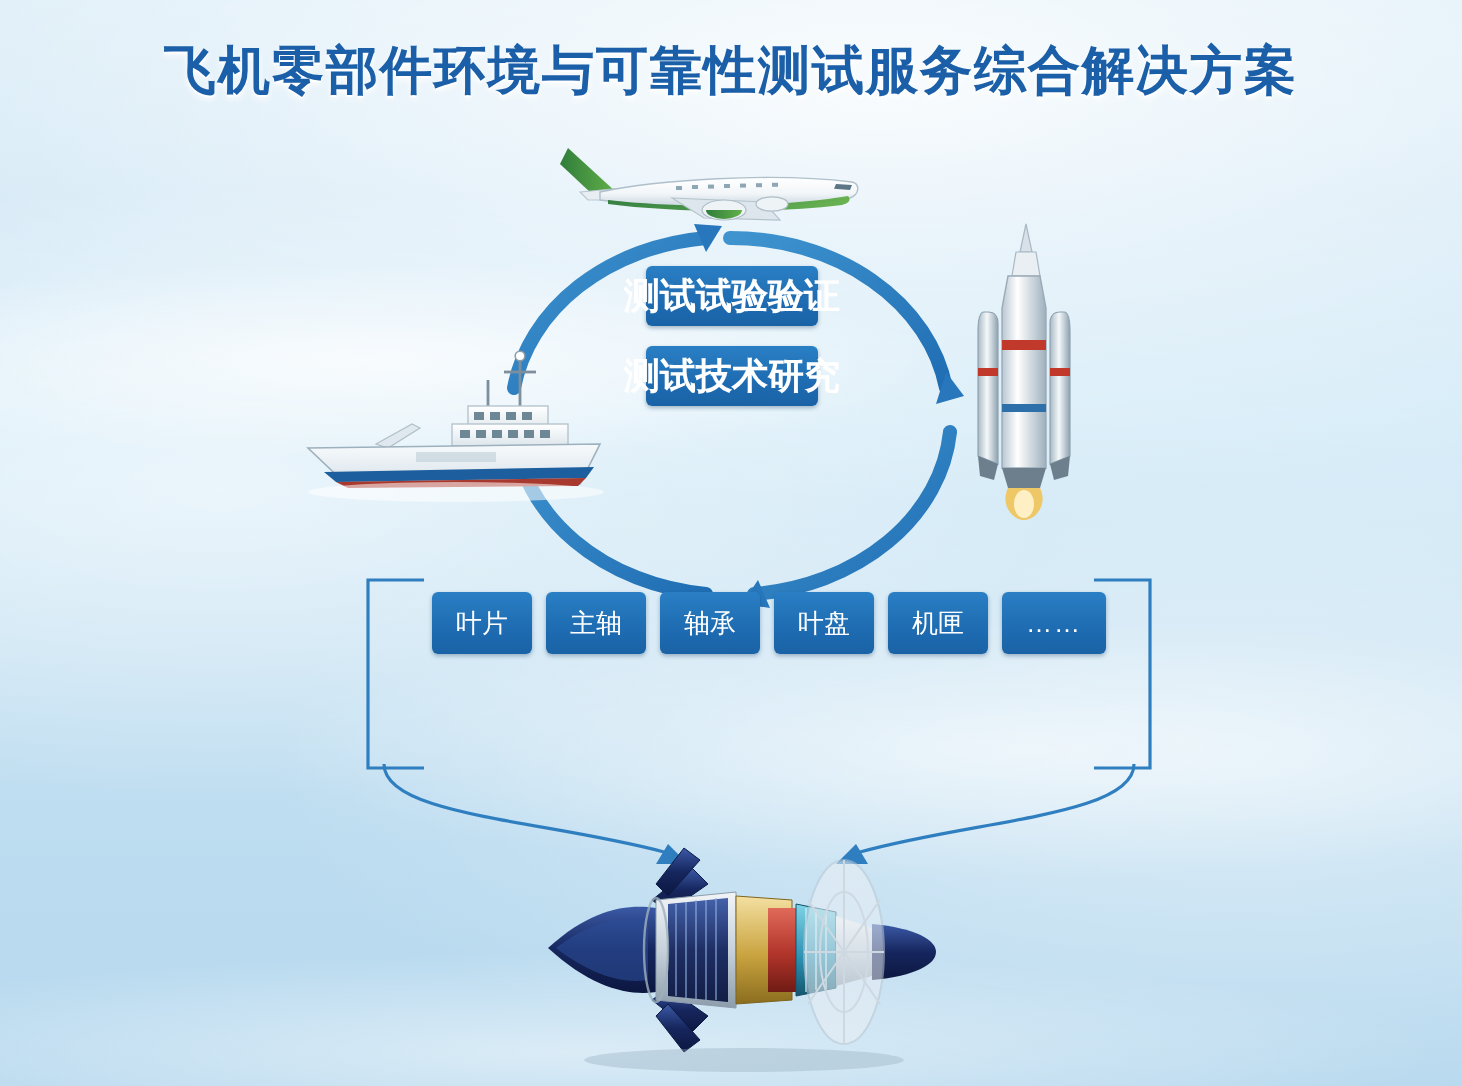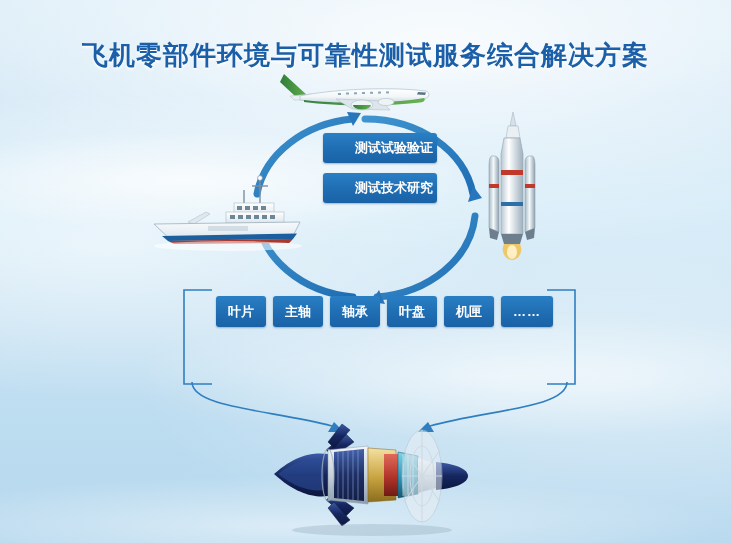--- a/index.html
+++ b/index.html
@@ -18,46 +18,44 @@
   .c2{top:300px;height:150px;background:radial-gradient(ellipse 520px 90px at 70% 50%,rgba(255,255,255,.55),rgba(255,255,255,0) 72%);}
   .c3{top:460px;height:110px;background:radial-gradient(ellipse 600px 70px at 40% 60%,rgba(255,255,255,.5),rgba(255,255,255,0) 72%);}
 
   
   .title{
     position:absolute;top:18px;left:0;width:731px;text-align:center;
     font-size:26px;font-weight:bold;letter-spacing:1px;
     color:#1b5fa8;
     text-shadow:0 1px 0 #ffffff, 0 2px 3px rgba(255,255,255,.9);
     white-space:nowrap;
-    margin-top:20px;
   }
 
   
   .ring{position:absolute;left:249px;top:112px;width:233px;height:192px;}
   .ring svg{display:block;}
 
   
   .services{position:absolute;left:323px;top:133px;width:86px;}
   .pill{
     width:86px;height:30px;margin-bottom:10px;border-radius:3px;
     background:linear-gradient(180deg,#2a7fc4 0%,#1f6db3 55%,#1a62a6 100%);
-    color:#fff;font-size:13px;font-weight:bold;
+    color:#fff;font-size:18px;font-weight:bold;
     display:flex;align-items:center;justify-content:center;
     box-shadow:0 1px 2px rgba(20,60,100,.35);
     white-space:nowrap;
-    padding-left:28px;
   }
 
   
   .bracket{position:absolute;left:182px;top:288px;width:395px;height:98px;}
   .chips{position:absolute;left:216px;top:296px;display:flex;gap:7px;}
   .chip{
     width:50px;height:31px;border-radius:3px;
     background:linear-gradient(180deg,#2a7fc4 0%,#1f6db3 55%,#1a62a6 100%);
-    color:#fff;font-size:13px;font-weight:bold;
+    color:#fff;font-size:13px;font-weight:normal;
     display:flex;align-items:center;justify-content:center;
     box-shadow:0 1px 2px rgba(20,60,100,.35);
     white-space:nowrap;
   }
   .chip.wide{width:52px;}
   .chip.dots{font-size:13px;letter-spacing:1px;}
 
   .caption{
     position:absolute;left:198px;top:340px;width:372px;
     color:#12517f;font-size:14.5px;font-weight:bold;line-height:25px;

